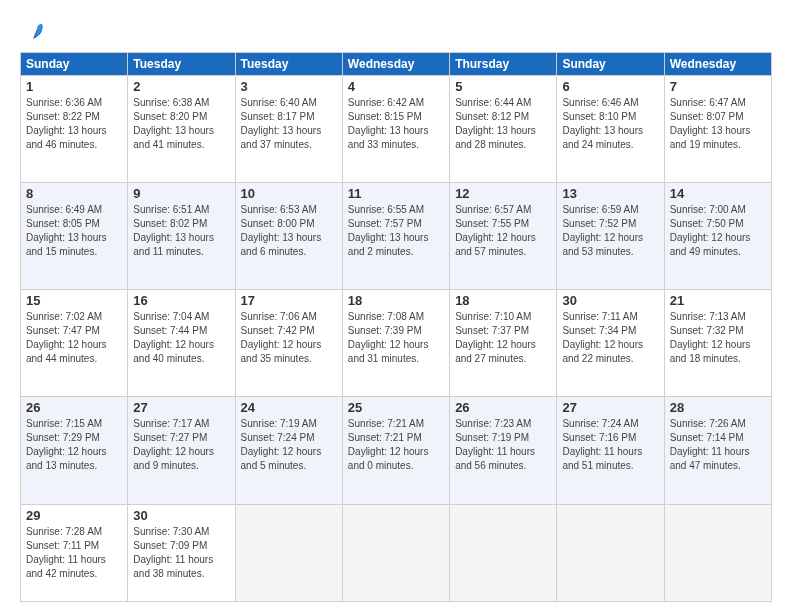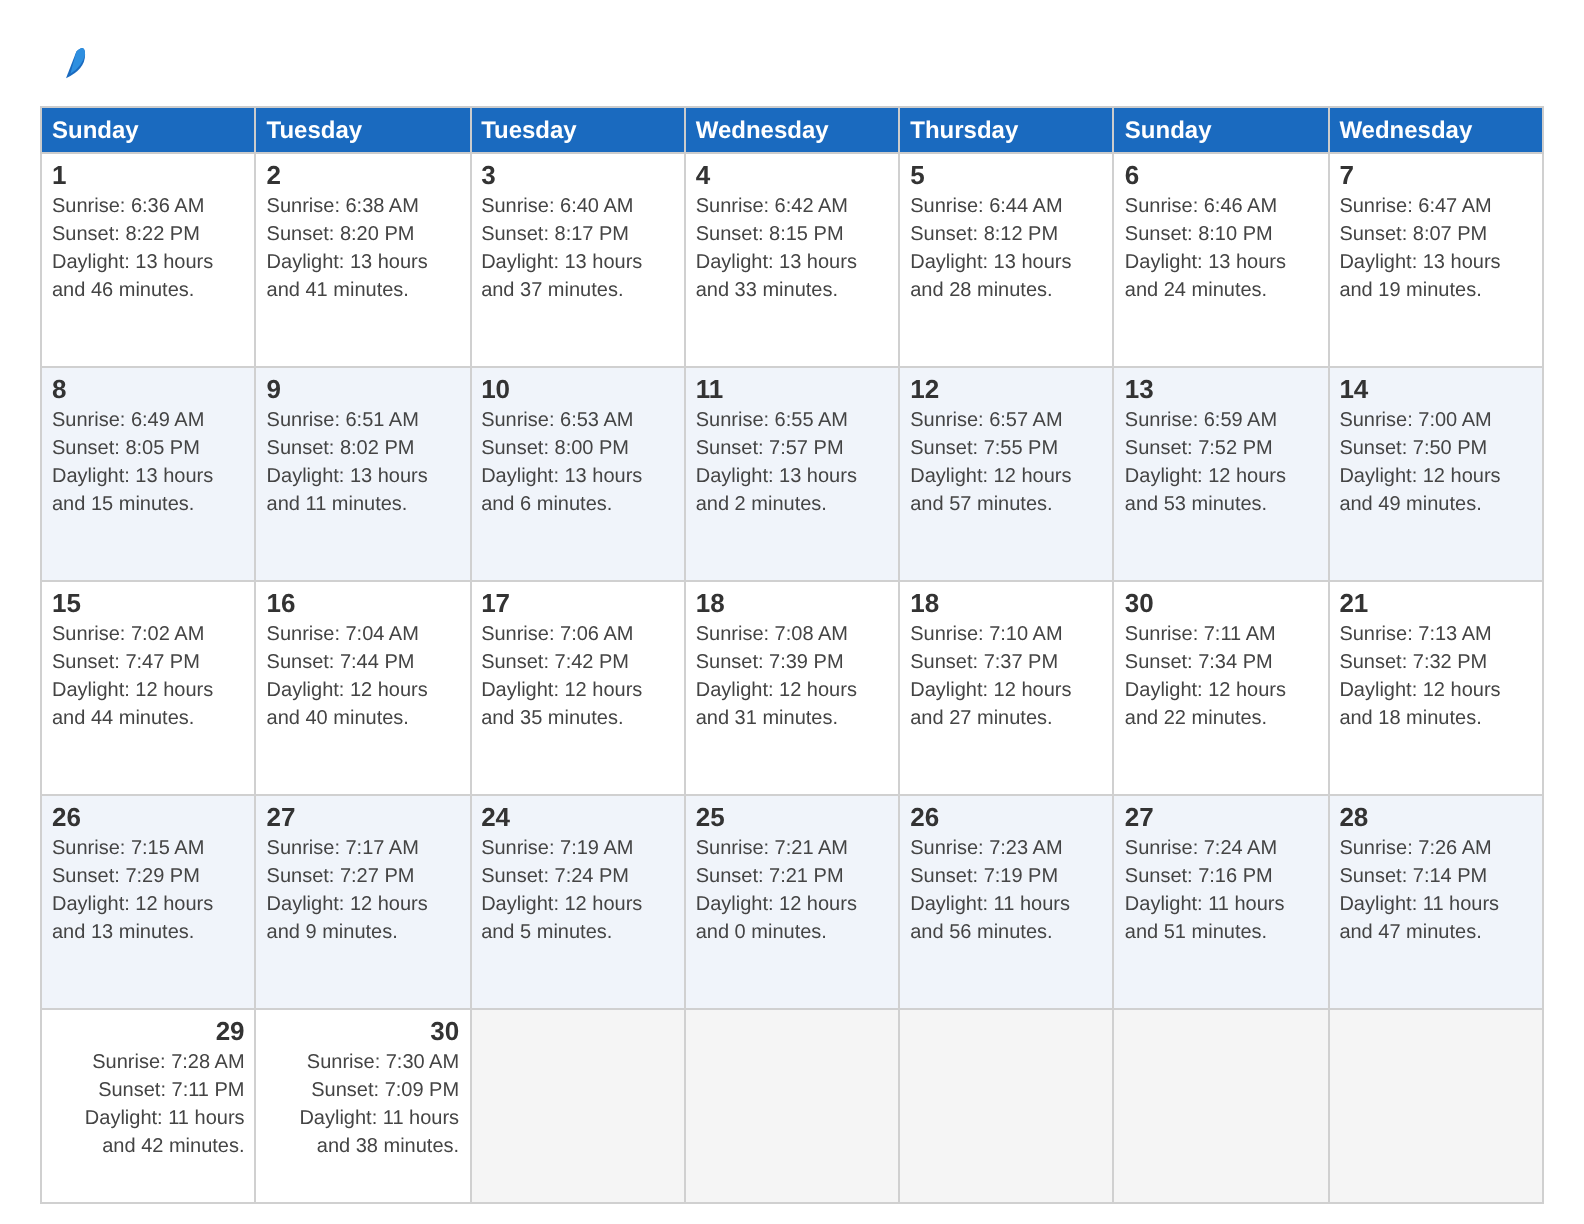--- a/index.html
+++ b/index.html
@@ -76,21 +76,20 @@
       font-size: 9.5px;
       color: #333;
       background: #fff;
       height: 88px;
     }
     .calendar td.empty {
       background: #f5f5f5;
     }
     .calendar tr:last-child td {
       height: 72px;
-      text-align: right;
     }
     .day-number {
       font-size: 13px;
       font-weight: bold;
       color: #333;
       display: block;
       margin-bottom: 2px;
     }
     .day-info {
       font-size: 10px;

